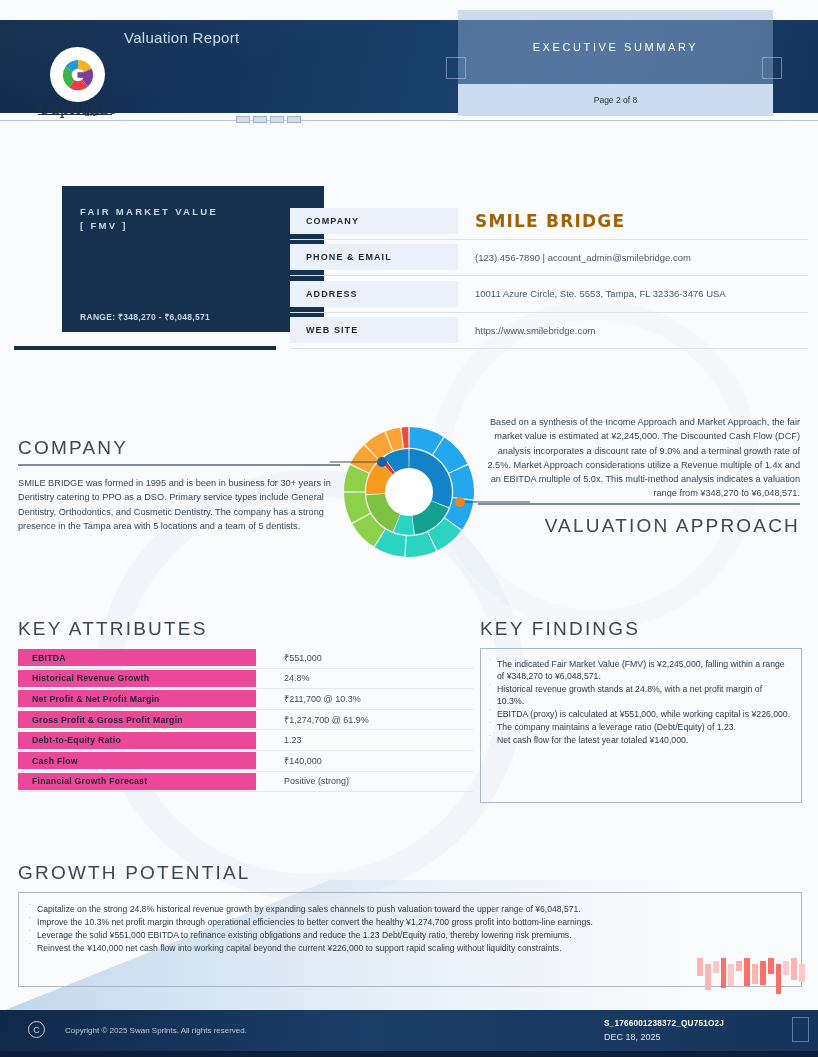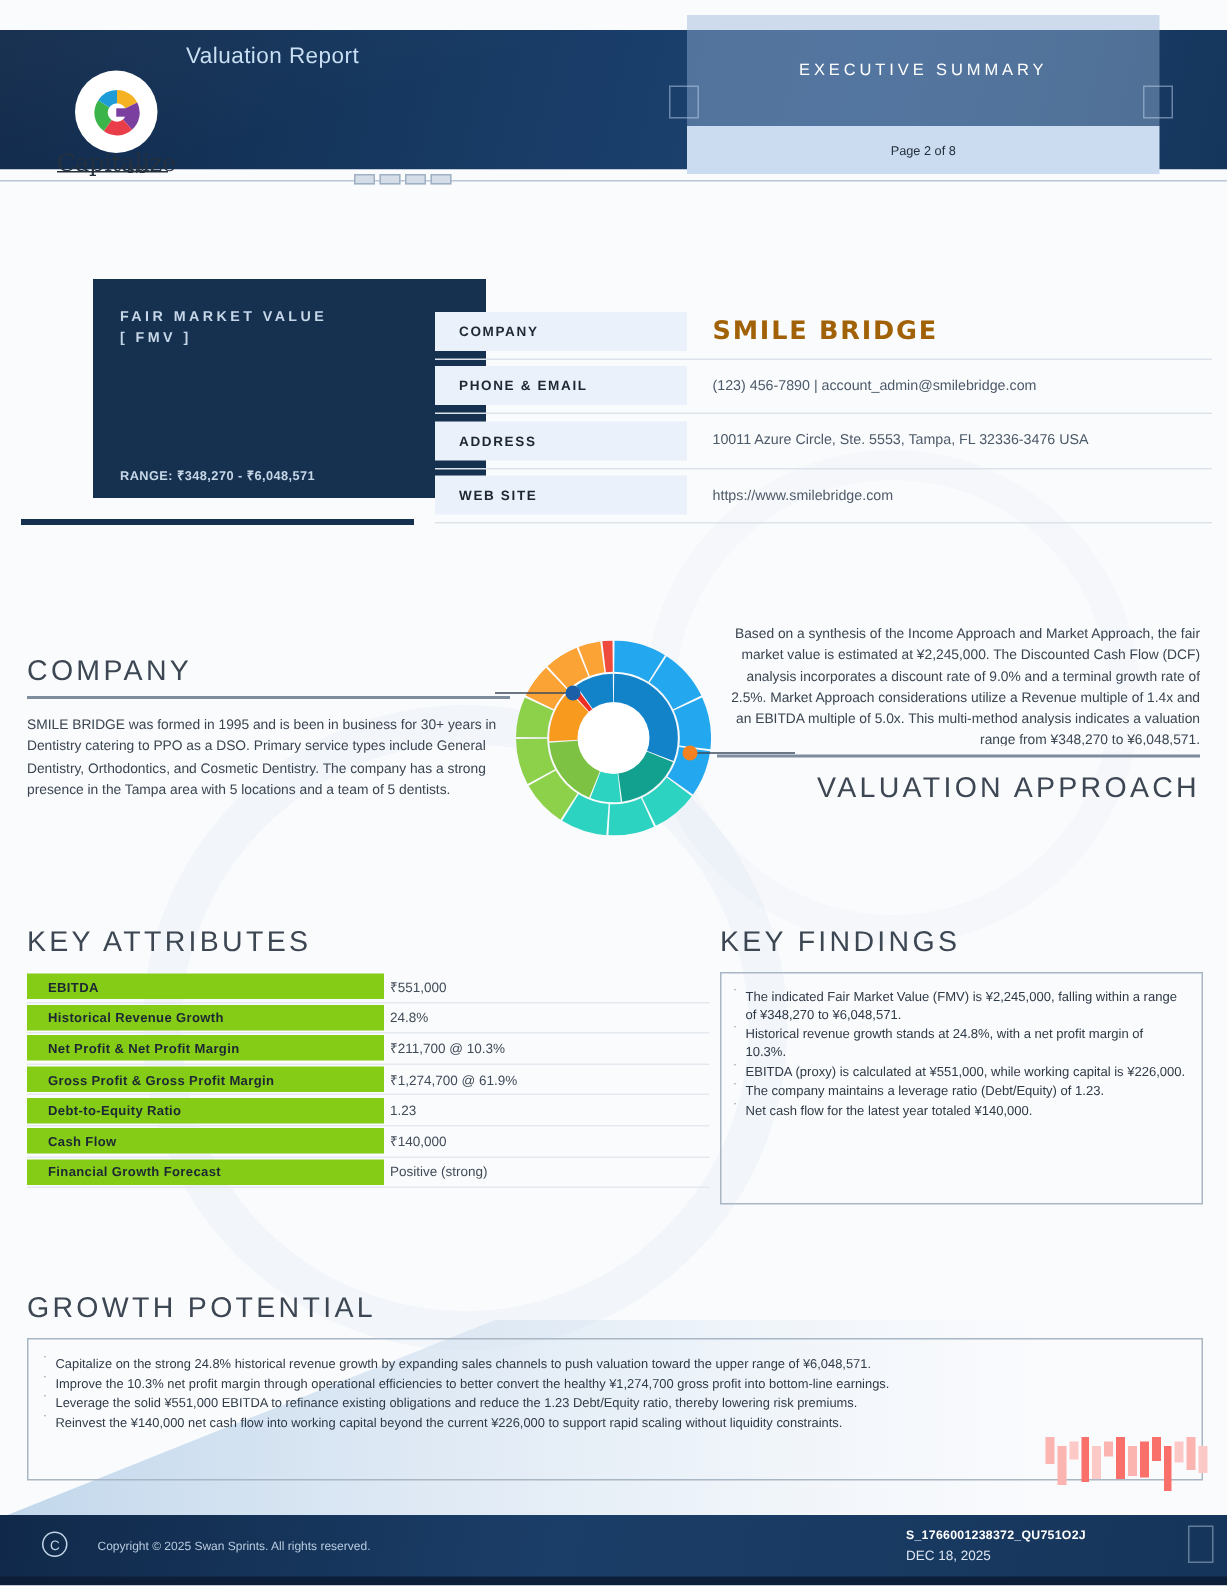--- a/index.html
+++ b/index.html
@@ -172,25 +172,25 @@
   .val-h { font-size: 19px; letter-spacing: 2.2px; color: #3d4753; margin-top: 10px; text-align: right; }
 
   
   .donut-wrap { position: absolute; left: 344px; top: 427px; width: 130px; height: 130px; z-index: 2; }
 
   
   .ka { position: absolute; left: 18px; top: 618px; width: 455px; z-index: 2; }
   .ka-table { margin-top: 8px; }
   .ka-row { display: flex; align-items: center; height: 20.6px; border-bottom: 1px solid #e4e9ef; }
   .ka-key {
-    width: 238px; height: 17px; background: #84cc16;
+    width: 238px; height: 17px; background: #ec4899;
     display: flex; align-items: center; padding-left: 14px;
     font-size: 8.7px; font-weight: 700; color: #1d2733; letter-spacing: 0.25px;
   }
-  .ka-val { padding-left: 4px; font-size: 9px; color: #404b58; }
+  .ka-val { padding-left: 28px; font-size: 9px; color: #404b58; }
 
   
   .kf { position: absolute; left: 480px; top: 618px; width: 322px; z-index: 2; }
   .kf-box {
     margin-top: 8px; border: 1px solid #a9b6c4; height: 155px;
     padding: 9px 10px 0 8px;
   }
   .bullet-li {
     display: flex; font-size: 8.7px; line-height: 1.38; color: #2f3a47;
     margin-bottom: 1px;

